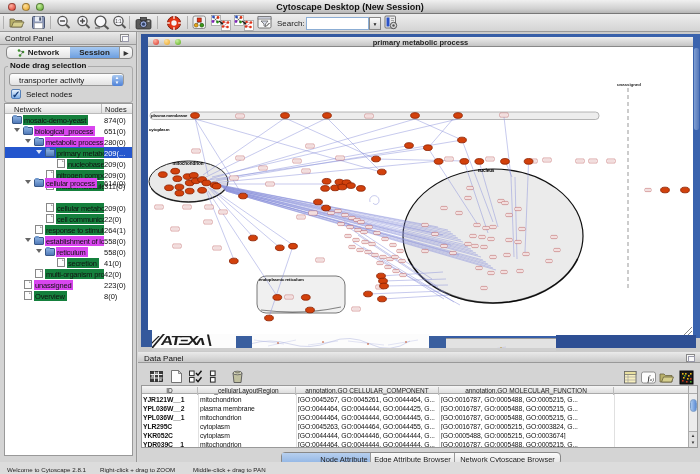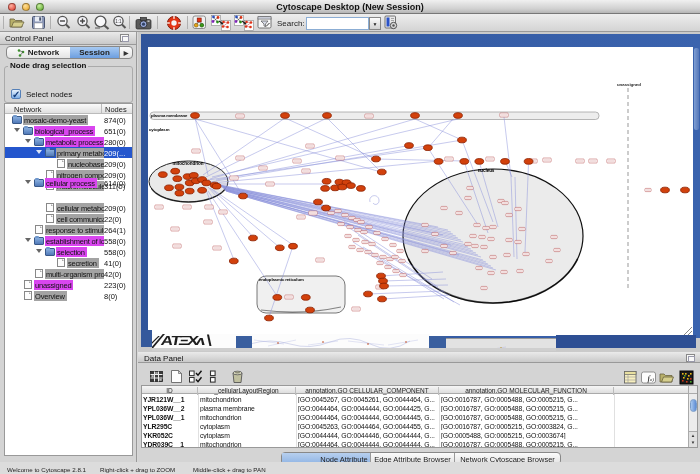--- a/index.html
+++ b/index.html
@@ -44,21 +44,21 @@
   #treebox { position:absolute; left:4px; top:71px; width:129px; height:353px; background:#fff; border:1px solid #999; overflow:hidden; }
   #treehdr { position:absolute; left:0; top:0; width:127px; height:10px; background:linear-gradient(#fafafa,#e0e0e0); border-bottom:1px solid #bbb; font-size:7.5px; color:#222; }
   #treehdr .c1 { position:absolute; left:9px; top:1px; }
   #treehdr .c2 { position:absolute; left:100px; top:1px; }
   #treehdr .sep { position:absolute; left:96px; top:0; width:1px; height:10px; background:#bbb; }
   .trow { position:absolute; left:0; width:127px; height:11px; font-size:7.5px; white-space:nowrap; }
   .trow.sel { background:#2456cd; }
   .trow .lab { position:absolute; top:0.5px; height:10px; padding:1px 2px 0 1px; color:#111; overflow:hidden; letter-spacing:-0.2px; }
   .trow .num { position:absolute; left:99px; top:1.5px; color:#111; font-size:7.5px; }
   .trow .selnum { color:#fff; }
-  .gbg { background:#a3a3a3; }
+  .gbg { background:#15803d; }
   .rbg { background:#d946ef; color:#4a0600; }
   .tri { position:absolute; top:3px; width:0; height:0; border-left:3.2px solid transparent; border-right:3.2px solid transparent; border-top:4.5px solid #666; }
   .sel .tri { border-top-color:#dce6f8; }
   .fold { position:absolute; top:2px; width:10px; height:7.5px; background:linear-gradient(#88aede,#5079b8); border:0.5px solid #39598a; border-radius:1px; }
   .fold:before { content:""; position:absolute; left:0px; top:-2px; width:4px; height:2px; background:#6f97cc; border-radius:1px 1px 0 0; }
   .doc { position:absolute; top:1px; width:7.5px; height:9px; background:#fdfdfd; border:0.5px solid #888; }
   .doc:before { content:""; position:absolute; right:-0.5px; top:-0.5px; border-top:2.5px solid #fff; border-left:2.5px solid #aaa; }
 
   
   #desktop { position:absolute; left:138px; top:32px; width:562px; height:330px; background:#cacaca; }
@@ -226,20 +226,21 @@
           <circle cx="6" cy="3" r="1.3" fill="#3a9828"></circle>
           <circle cx="3" cy="6.5" r="1.3" fill="#3a9828"></circle>
           <path d="M2 1.5 L6 3 L3 6.5" fill="none" stroke="#555" stroke-width="0.7"></path>
         </svg>
       <div class="seg" style="left:0; width:63px; padding-left:10px;">Network</div>
       <div class="seg sel" style="left:63px; width:49px;">Session</div>
       <div class="arrow">▶</div>
     </div>
     <div id="grpbox"></div>
     <div id="grplbl">Node drag selection</div>
+    <div id="combo">transporter activity<div class="stepper">▲<br>▼</div></div>
     <div id="chk">✓</div>
     <div id="chklbl">Select nodes</div>
     <div id="treebox">
       <div id="treehdr">
           <span class="c1">Network</span>
           <span class="c2">Nodes</span>
           <div class="sep"></div>
         </div>
       <div class="trow" style="top:10px;">
           <div class="fold" style="left:7px;"></div>
@@ -302,21 +303,21 @@
         </div>
 <div class="trow" style="top:131px;">
           <div class="tri" style="left:20px;"></div>
           <div class="fold" style="left:29px;"></div>
           <div class="lab rbg" style="left:40px; max-width:59px;">establishment of lo</div>
           <div class="num">558(0)</div>
         </div>
 <div class="trow" style="top:142px;">
           <div class="tri" style="left:31px;"></div>
           <div class="fold" style="left:40px;"></div>
-          <div class="lab rbg" style="left:51px; max-width:48px;">selection</div>
+          <div class="lab rbg" style="left:51px; max-width:48px;">reticulum</div>
           <div class="num">558(0)</div>
         </div>
 <div class="trow" style="top:153px;">
           <div class="doc" style="left:52px;"></div>
           <div class="lab gbg" style="left:62px; max-width:37px;">secretion</div>
           <div class="num">41(0)</div>
         </div>
 <div class="trow" style="top:164px;">
           <div class="doc" style="left:30px;"></div>
           <div class="lab gbg" style="left:40px; max-width:59px;">multi-organism pro</div>
@@ -330,20 +331,26 @@
 <div class="trow" style="top:186px;">
           <div class="doc" style="left:19px;"></div>
           <div class="lab gbg" style="left:29px; max-width:70px;">Overview</div>
           <div class="num">8(0)</div>
         </div>
     </div>
   </div>
 
   <div id="desktop">
     <div id="iframe">
+      <div id="ifbar">
+        <div class="tl" style="left:5px;  background:radial-gradient(circle at 35% 30%, #ffb0a0, #d83428);"></div>
+        <div class="tl" style="left:16px; background:radial-gradient(circle at 35% 30%, #ffe09a, #e8a426);"></div>
+        <div class="tl" style="left:27px; background:radial-gradient(circle at 35% 30%, #c8f0a0, #58a818);"></div>
+        <div class="title">primary metabolic process</div>
+      </div>
       <div style="position:absolute; right:1px; top:14px; width:5px; height:82px; background:linear-gradient(90deg,#7f9fd4,#5577b8); border-radius:2px;"></div>
       <div id="canvas">
         <svg id="net" width="545" height="289" viewBox="0 0 545 289">
 <rect x="2" y="65" width="449" height="7.5" rx="3.5" fill="#ededed" stroke="#999" stroke-width="0.7"></rect>
 <ellipse cx="345" cy="189" rx="90" ry="67" fill="#ebebeb" stroke="#111" stroke-width="1.2"></ellipse>
 <path d="M 260.4 211.9 A 90 67 0 0 0 429.6 211.9" fill="none" stroke="#000" stroke-width="1.8" opacity="0.6"></path>
 <ellipse cx="40.5" cy="134.5" rx="39.5" ry="20.5" fill="#e9e9e9" stroke="#222" stroke-width="1"></ellipse>
 <path d="M 3.4 141.5 A 39.5 20.5 0 0 0 77.6 141.5" fill="none" stroke="#000" stroke-width="1.5" opacity="0.55"></path>
 <rect x="109" y="229" width="88" height="37" rx="9" fill="#f0f0f0" stroke="#555" stroke-width="0.8"></rect>
 <path d="M 113 263 Q 153 268.5 193 260" fill="none" stroke="#000" stroke-width="1.2" opacity="0.45"></path>

